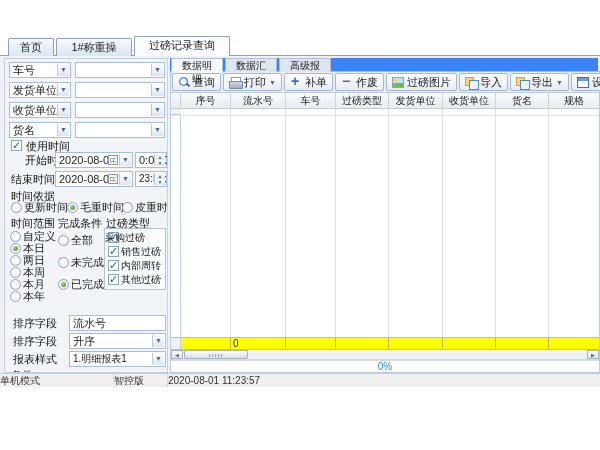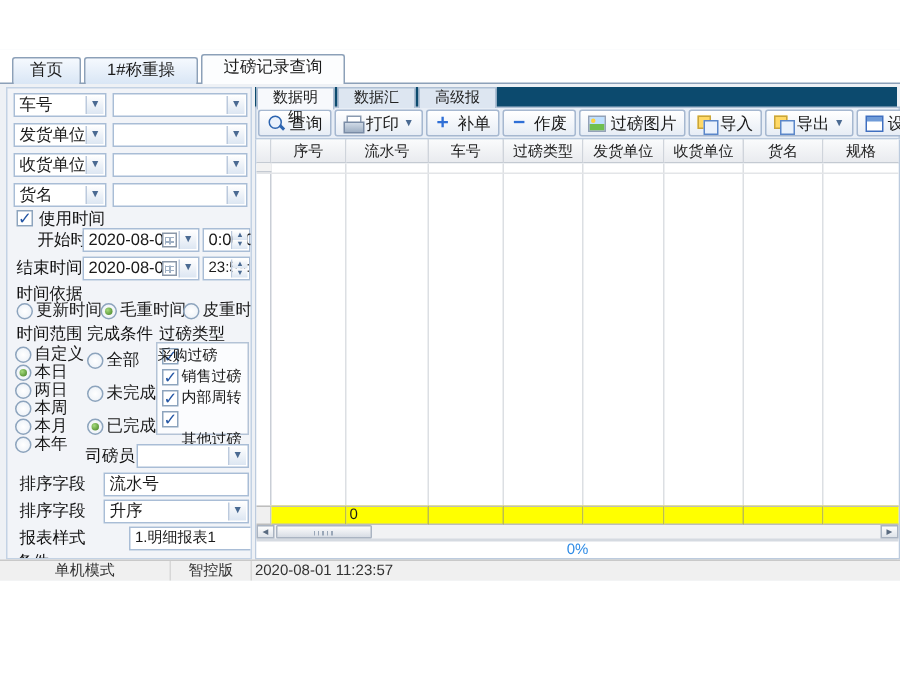--- a/index.html
+++ b/index.html
@@ -40,21 +40,21 @@
   .chk { position:absolute; width:11px; height:11px; border:1px solid #8da4bd; background:#fff; }
   .chk.on::after { content:"✓"; position:absolute; left:0px; top:-2px; font-size:11px; font-weight:bold; color:#2456a4; }
   .rdo { position:absolute; width:11px; height:11px; border:1px solid #8da4bd; border-radius:50%;
          background:radial-gradient(#ffffff,#e9eff6); }
   .rdo.sel::after { content:""; position:absolute; left:2px; top:2px; width:5px; height:5px; border-radius:50%;
                     background:radial-gradient(circle at 35% 35%, #a6db7e, #3f7d1e); }
   .optlbl { position:absolute; font-size:11px; line-height:13px; white-space:nowrap; }
   .groupbox { position:absolute; border:1px solid #b4c3d6; background:#fbfcfe; }
 
   
-  .rpanel { position:absolute; left:170px; top:25px; width:428px; height:315px; background:#0c4a6e; }
+  .rpanel { position:absolute; left:170px; top:25px; width:428px; height:315px; background:#3b82f6; }
   .subtabs { position:absolute; left:0; top:0; width:430px; height:14px; border-bottom:1px solid #aebfd4; }
   .stab { position:absolute; top:0; height:14px; padding:0 6px; font-size:10px; line-height:13px;
           color:#222; background:#dde6f1; border:1px solid #aebfd4; border-bottom:none; }
   .stab.active { background:#f7f9fc; height:15px; z-index:2; }
   .toolbar { position:absolute; left:0; top:14px; width:430px; height:21px; background:#e8eef6;
              border:1px solid #bccbde; border-top:none; display:flex; align-items:center; padding:0 1px; gap:2px; }
   .tbtn { height:18px; border:1px solid #a6b8d0; border-radius:2px; background:linear-gradient(#ffffff,#e7edf5);
           font-size:11px; display:flex; align-items:center; padding:0 5px; gap:3px; white-space:nowrap; }
   .tbtn .dd { font-size:7px; color:#4a6a92; }
   .tbtn .dd::after { content:"▼"; }
@@ -95,21 +95,21 @@
             border:1px solid #aab4c2; border-radius:1px; }
   .sthumb::after { content:""; position:absolute; left:24px; top:3px; width:14px; height:3px;
                    background:repeating-linear-gradient(90deg,#9aa7b8 0 1px,transparent 1px 3px); }
   .progress { position:absolute; left:0; top:267px; width:428px; height:12px; background:#fff;
               border-top:1px solid #d5dae1; text-align:center; font-size:10px; line-height:12px; color:#2e8be6; }
 
   
   .statusbar { position:absolute; left:0; top:340px; width:600px; height:14px; background:#f0f0f0;
                border-top:1px solid #c9c9c9; display:flex; font-size:10px; line-height:13px; color:#333; }
   .seg { border-right:1px solid #d7d7d7; height:100%; overflow:hidden; white-space:nowrap; }
-  .seg.c { text-align:center; }
+  .seg.c { }
 </style>
 </head>
 <body>
 
 <div class="screen">
   <div class="app">
 
     <div class="tabstrip">
       <div class="mtab" style="left:8px;width:46px;">首页</div>
       <div class="mtab" style="left:56px;width:76px;">1#称重操作</div>
@@ -194,38 +194,34 @@
         <span class="optlbl" style="left:66px;top:219px;">已完成</span>
 
       <div class="groupbox" style="left:99px;top:169px;width:62px;height:62px;"></div>
       <span class="chk on" style="left:103px;top:173px;"></span>
         <span class="optlbl" style="left:100px;top:172px;font-size:10px;">采购过磅</span>
       <span class="chk on" style="left:103px;top:187px;"></span>
         <span class="optlbl" style="left:116px;top:186px;font-size:10px;">销售过磅</span>
       <span class="chk on" style="left:103px;top:201px;"></span>
         <span class="optlbl" style="left:116px;top:200px;font-size:10px;">内部周转</span>
       <span class="chk on" style="left:103px;top:215px;"></span>
-        <span class="optlbl" style="left:116px;top:228px;font-size:10px;text-align:center;">其他过磅</span>
-
-      <div class="row" style="top:237px;">
-        <span class="lbl" style="left:52px;">司磅员</span>
-        <div class="cmb" style="left:86px;width:75px;"><span></span><span class="arr"></span></div>
-      </div>
+        <span class="optlbl" style="left:116px;top:214px;font-size:10px;text-align:center;">其他过磅</span>
+
 
       <div class="row" style="top:256px;">
         <span class="lbl" style="left:8px;">排序字段</span>
         <div class="txt" style="left:64px;width:97px;"><span>流水号</span></div>
       </div>
       <div class="row" style="top:274px;">
         <span class="lbl" style="left:8px;">排序字段</span>
         <div class="cmb" style="left:64px;width:97px;"><span>升序</span><span class="arr"></span></div>
       </div>
       <div class="row" style="top:292px;">
         <span class="lbl" style="left:8px;">报表样式</span>
-        <div class="cmb" style="left:64px;width:97px;font-size:10px;margin-left:17px;"><span>1.明细报表1</span><span class="arr"></span></div>
+        <div class="cmb" style="left:64px;width:97px;font-size:10px;"><span>1.明细报表1</span><span class="arr"></span></div>
       </div>
 
       <span class="lbl" style="left:6px;top:308px;">条件</span>
 
     </div>
 
     <div class="rpanel">
       <div class="subtabs">
         <div class="stab active" style="left:1px;width:52px;text-align:center;">数据明细</div>
         <div class="stab" style="left:55px;width:52px;text-align:center;">数据汇总</div>

